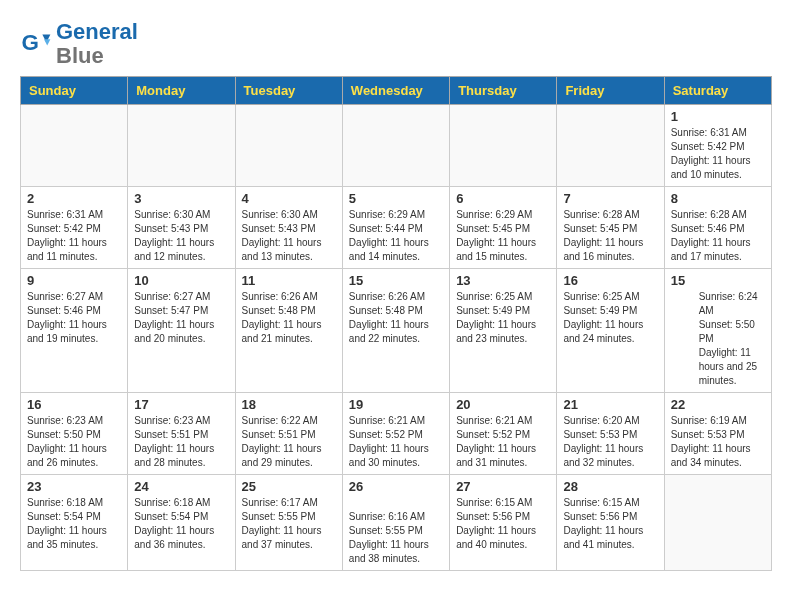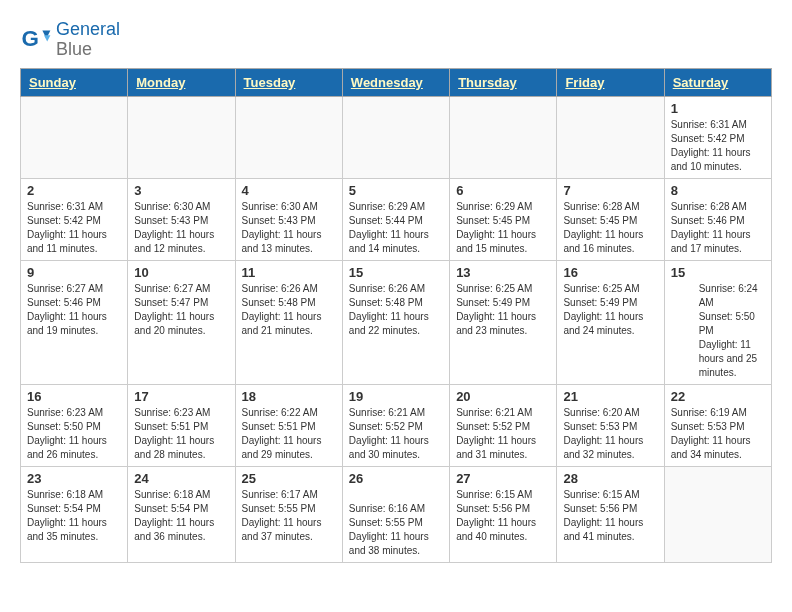--- a/index.html
+++ b/index.html
@@ -15,22 +15,22 @@
       justify-content: space-between;
       align-items: flex-start;
       margin-bottom: 4px;
     }
     .logo {
       display: flex;
       align-items: center;
       gap: 4px;
     }
     .logo-text {
-      font-size: 18px;
-      font-weight: normal;
+      font-size: 22px;
+      font-weight: bold;
       color: #333;
       line-height: 1.1;
     }
     .logo-text span {
       color: #1a6aad;
     }
     .logo-icon {
       width: 32px;
       height: 32px;
     }
@@ -47,27 +47,26 @@
       color: #333;
       font-weight: normal;
     }
     .calendar {
       width: 100%;
       border-collapse: collapse;
       margin-top: 8px;
     }
     .calendar th {
       background-color: #1a6aad;
-      color: #fef9c3;
+      color: #fde047;
       text-align: left;
       padding: 6px 8px;
       font-size: 13px;
       font-weight: bold;
       border: 1px solid #aaa;
-      text-decoration: underline;
     }
     .calendar td {
       border: 1px solid #ccc;
       vertical-align: top;
       padding: 4px 6px;
       width: calc(100% / 7);
       min-height: 90px;
       font-size: 10.5px;
       color: #333;
       background: #fff;

